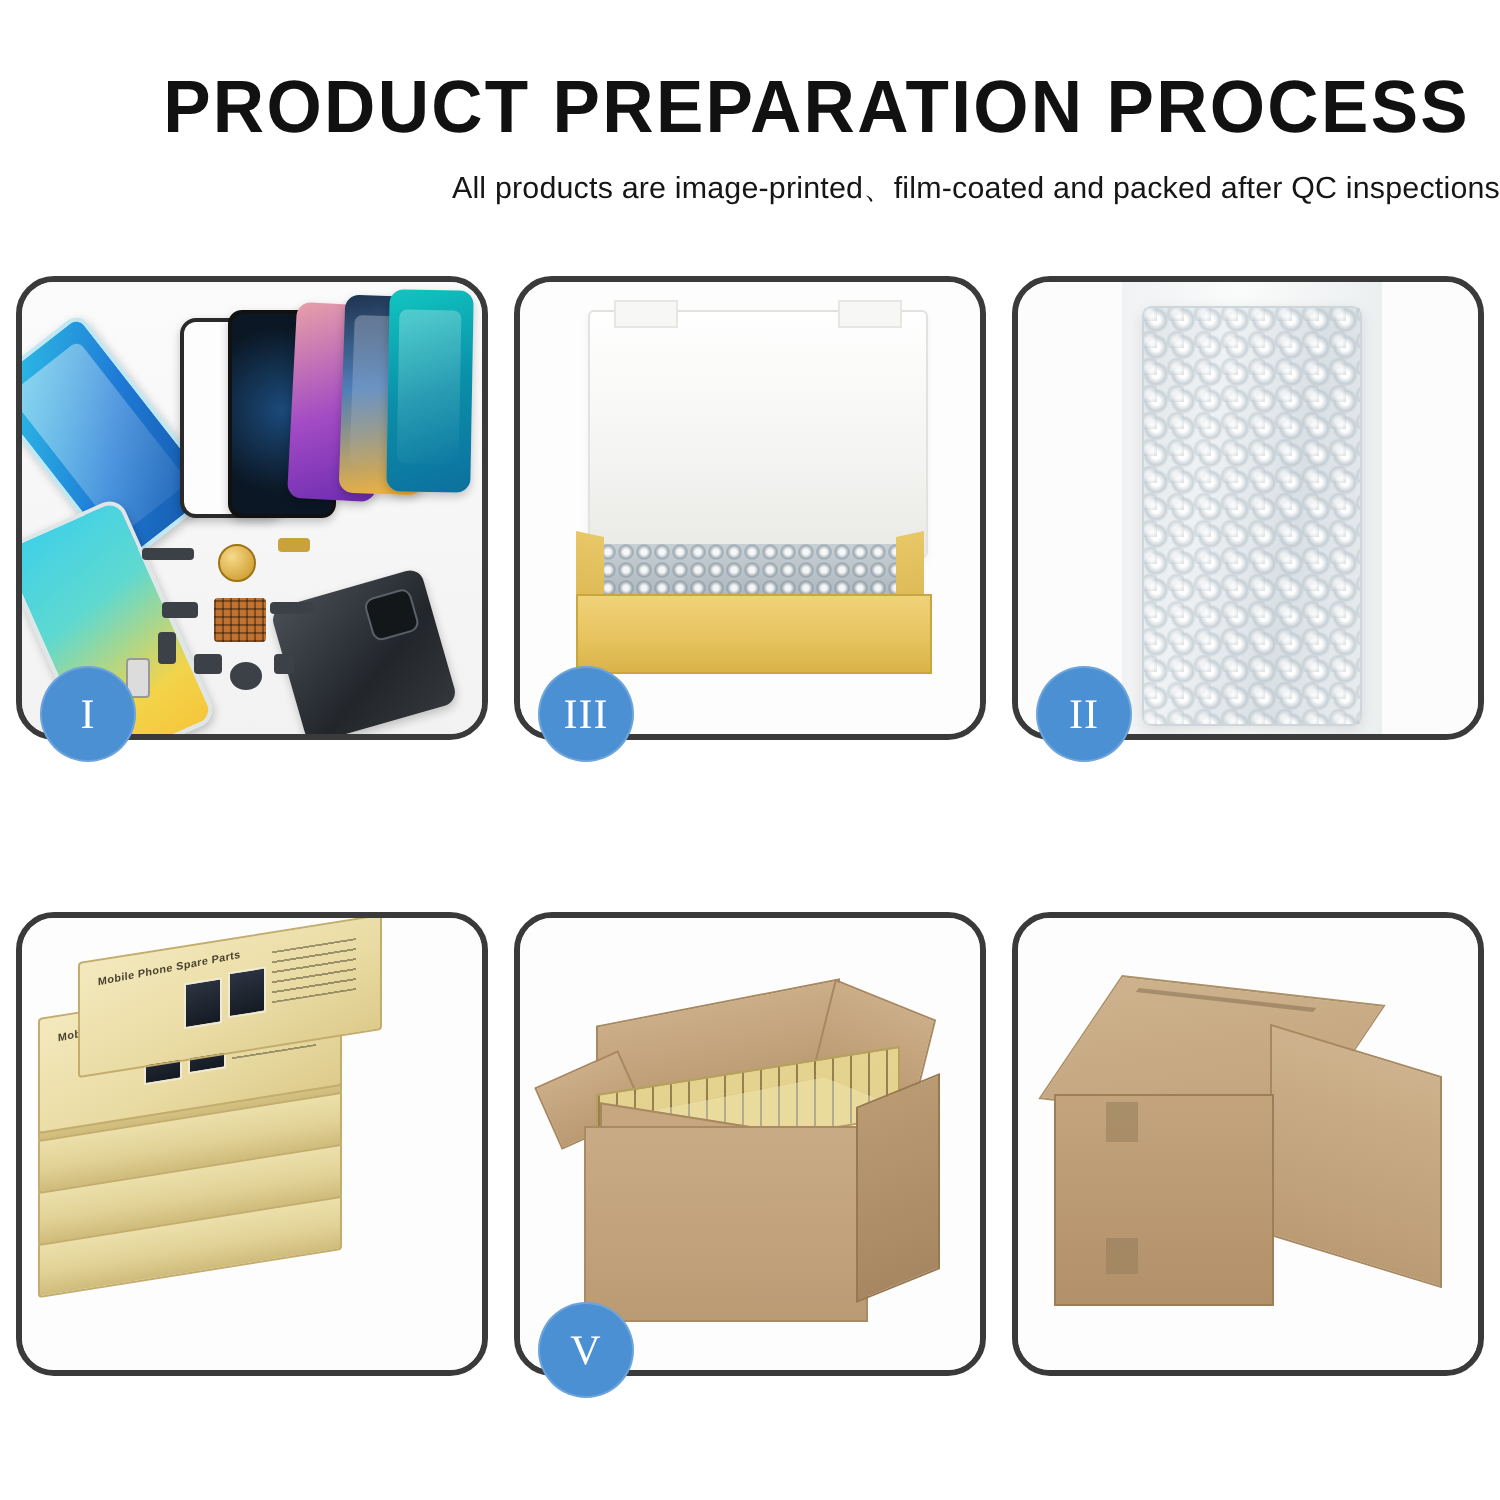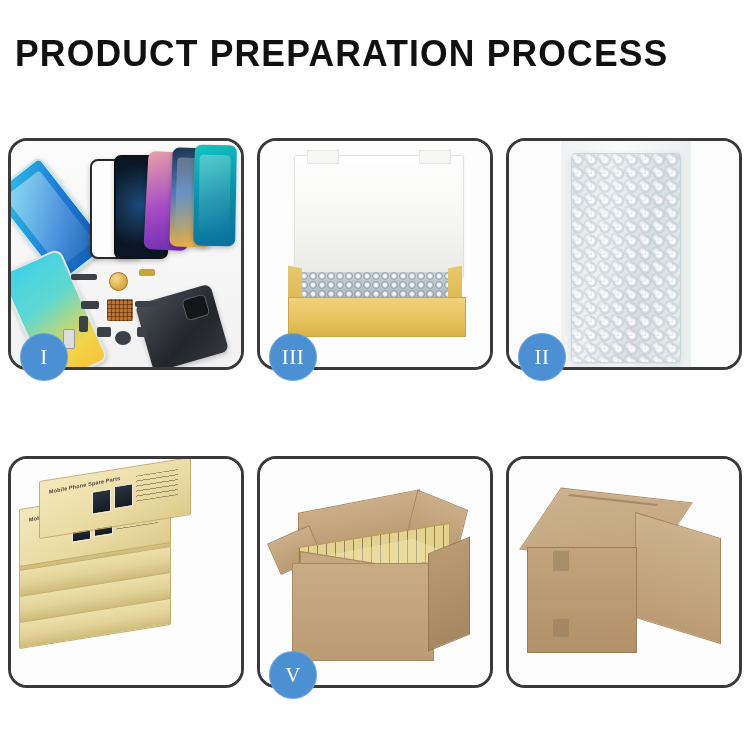--- a/index.html
+++ b/index.html
@@ -14,21 +14,21 @@
     overflow: hidden;
     position: relative;
   }
 
   
   .header {
     position: absolute;
     top: 0; left: 0;
     width: 750px;
     height: 130px;
-    text-align: left;
+    text-align: right;
   }
   .title {
     margin: 0;
     padding-top: 33px;
     font-family: "Liberation Sans", sans-serif;
     font-size: 37px;
     font-weight: bold;
     letter-spacing: 1.2px;
     color: #111111;
     transform: scaleX(0.96);
@@ -374,20 +374,21 @@
     background: rgba(150,126,92,0.55);
   }
   .tape-a { left: 44px; top: 92px; width: 16px; height: 20px; }
   .tape-b { left: 44px; top: 160px; width: 16px; height: 18px; }
 </style>
 </head>
 <body>
 
 <div class="header">
   <h1 class="title">PRODUCT PREPARATION PROCESS</h1>
+  <p class="subtitle">All products are image-printed、film-coated and packed after QC inspections</p>
 </div>
 
 <div class="grid">
 
   <div class="panel">
     <div class="panel-inner p1">
       <div class="phone ph-teal"></div>
       <div class="phone ph-white"></div>
       <div class="phone ph-black"></div>
       <div class="phone ph-purple"></div>

